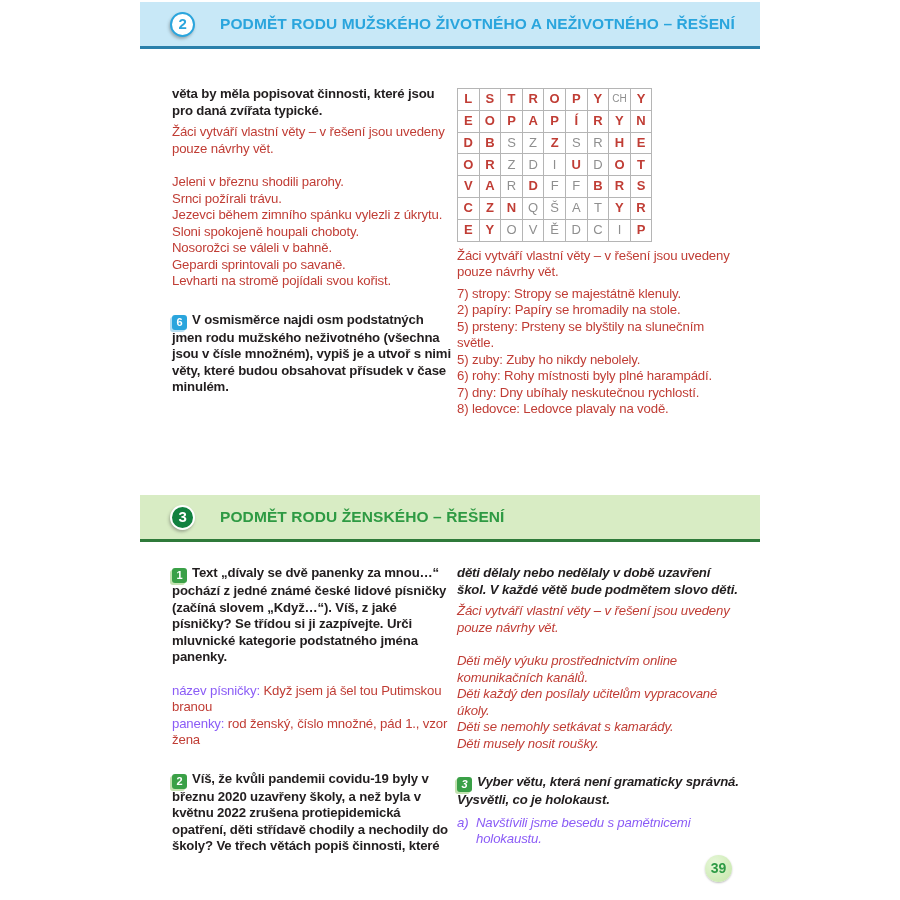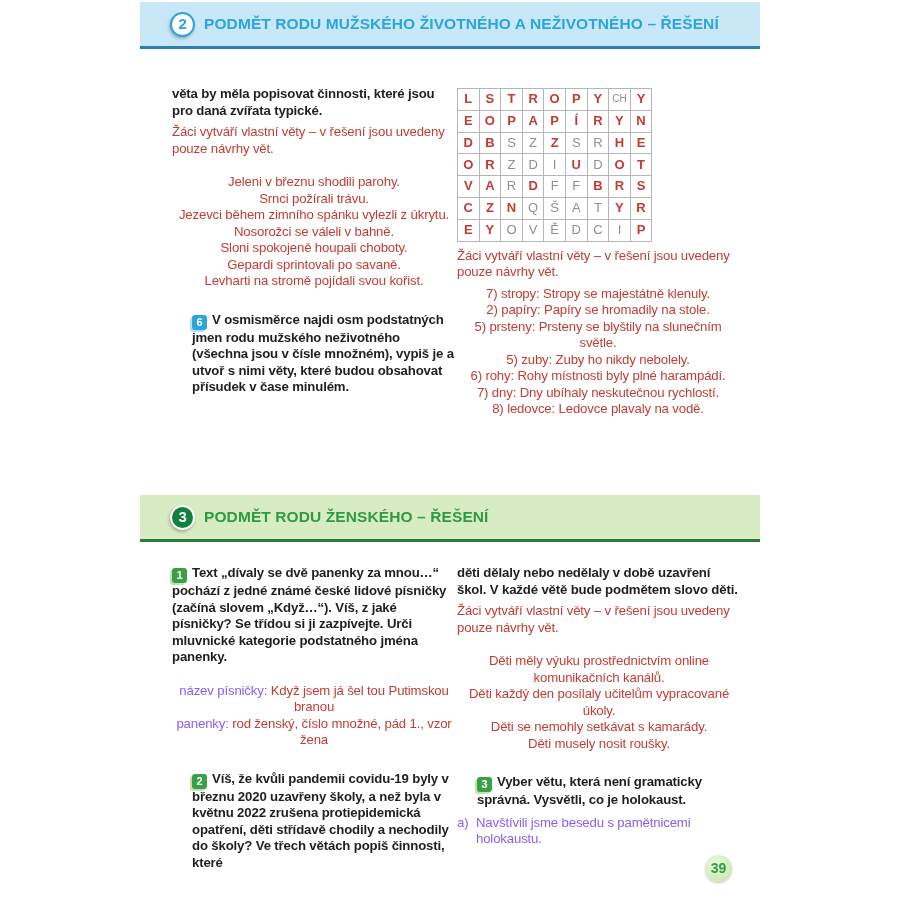--- a/index.html
+++ b/index.html
@@ -3,65 +3,65 @@
 <meta charset="utf-8">
 <style>
   html,body{margin:0;padding:0;background:#ffffff;}
   .page{position:relative;width:900px;height:900px;background:#ffffff;overflow:hidden;
         font-family:"Liberation Sans","DejaVu Sans",sans-serif;color:#221e1f;
         font-size:13.2px;line-height:16.5px;letter-spacing:-0.15px;}
 
   
   .banner{position:absolute;left:140px;width:620px;height:47px;display:flex;align-items:center;
           padding-left:30px;box-sizing:border-box;gap:9px;}
-  .banner h1{font-size:15.5px;font-weight:bold;margin:0;letter-spacing:0.1px;}
+  .banner h1{font-size:15.5px;font-weight:bold;margin:16px;letter-spacing:0.1px;}
   .banner-blue{top:2px;background:#c8e8f7;border-bottom:3px solid #2a80ab;}
   .banner-blue h1{color:#2aa5dd;}
   .banner-green{top:495px;background:#d8ecc4;border-bottom:3px solid #2f7a3a;}
   .banner-green h1{color:#2e9a43;}
 
   .badge-circle{width:25px;height:25px;border-radius:50%;display:flex;align-items:center;justify-content:center;
                 font-weight:bold;font-size:15px;box-shadow:-1px 2px 3px rgba(60,60,60,.35);flex:0 0 auto;}
   .badge-circle.blue{background:#ffffff;border:2px solid #2aa5dd;color:#2aa5dd;box-sizing:border-box;}
   .badge-circle.green{background:#11813f;border:2px solid #ffffff;color:#ffffff;box-sizing:border-box;}
 
   
   .col{position:absolute;width:284px;}
   .col-2l{left:172px;top:86px;}
   .col-2r{left:457px;top:88px;width:282px;}
   .col-3l{left:172px;top:565px;}
-  .col-3r{left:457px;top:565px;}
+  .col-3r{left:457px;top:565px;font-style:italic;}
 
   .bold-black{font-weight:bold;color:#221e1f;}
   .red{color:#c03d35;}
   .black{color:#8b5cf6;}
   .para{margin:0 0 5px 0;}
   .gap-s{margin-top:6px;}
   .gap-m{margin-top:17px;}
-  .gap-l{margin-top:22px;margin-left:20px;}
+  .gap-l{margin-top:22px;}
 
   
   .task-badge{display:inline-block;width:15px;height:15px;border-radius:3px;color:#fff;
               font-size:11px;line-height:15px;font-weight:bold;text-align:center;margin-right:5px;
               vertical-align:-2px;letter-spacing:0;}
   .task-badge.blue{background:#2aa5dd;box-shadow:-2px 2px 0 #b5dff3;}
   .task-badge.green{background:#3aa047;box-shadow:-2px 2px 0 #c3e2b0;}
 
   
   .ws-grid{display:inline-block;border:1px solid #b5b5b5;border-right:none;border-bottom:none;background:#fff;}
   .ws-row{display:flex;}
   .ws-cell{width:21.6px;height:21.8px;border-right:1px solid #b5b5b5;border-bottom:1px solid #b5b5b5;
            display:flex;align-items:center;justify-content:center;font-size:13px;box-sizing:border-box;
            letter-spacing:0;}
   .ws-cell.red{color:#c03d35;font-weight:bold;}
   .ws-cell.gray{color:#8f8f8f;font-weight:normal;}
   .ws-cell.small{font-size:10px;}
 
   
-  .line{margin:0;text-align:center;}
+  .line{margin:0;}
 
   
   .option{position:relative;padding-left:19px;}
   .option .opt-label{position:absolute;left:0;top:0;}
 
   
   .page-num{position:absolute;left:705px;top:855px;width:27px;height:27px;border-radius:50%;
             background:radial-gradient(circle at 35% 30%, #e7f7d9, #c4e6a8);
             box-shadow:0 1px 2px rgba(0,0,0,.25);display:flex;align-items:center;justify-content:center;
             color:#2e9b45;font-weight:bold;font-size:14px;letter-spacing:0;}
@@ -76,22 +76,22 @@
     <h1>PODMĚT RODU MUŽSKÉHO ŽIVOTNÉHO A NEŽIVOTNÉHO – ŘEŠENÍ</h1>
   </header>
 
   <div class="col col-2l">
     <p class="para bold-black">věta by měla popisovat činnosti, které jsou pro daná zvířata typické.</p>
     <p class="para red">Žáci vytváří vlastní věty – v řešení jsou uvedeny pouze návrhy vět.</p>
     <div class="red gap-m">
         <div class="line">Jeleni v březnu shodili parohy.</div>
         <div class="line">Srnci požírali trávu.</div>
         <div class="line">Jezevci během zimního spánku vylezli z úkrytu.</div>
+        <div class="line">Sloni spokojeně houpali choboty.</div>
         <div class="line">Nosorožci se váleli v bahně.</div>
-        <div class="line">Sloni spokojeně houpali choboty.</div>
         <div class="line">Gepardi sprintovali po savaně.</div>
         <div class="line">Levharti na stromě pojídali svou kořist.</div>
       </div>
     <p class="para gap-l bold-black"><span class="task-badge blue">6</span><span>V osmisměrce najdi osm podstatných jmen rodu mužského neživotného (všechna jsou v čísle množném), vypiš je a utvoř s nimi věty, které budou obsahovat přísudek v čase minulém.</span></p>
   </div>
 
   <div class="col col-2r">
     <div class="ws-grid"><div class="ws-row">
           <span class="ws-cell red">L</span>
           <span class="ws-cell red">S</span>

